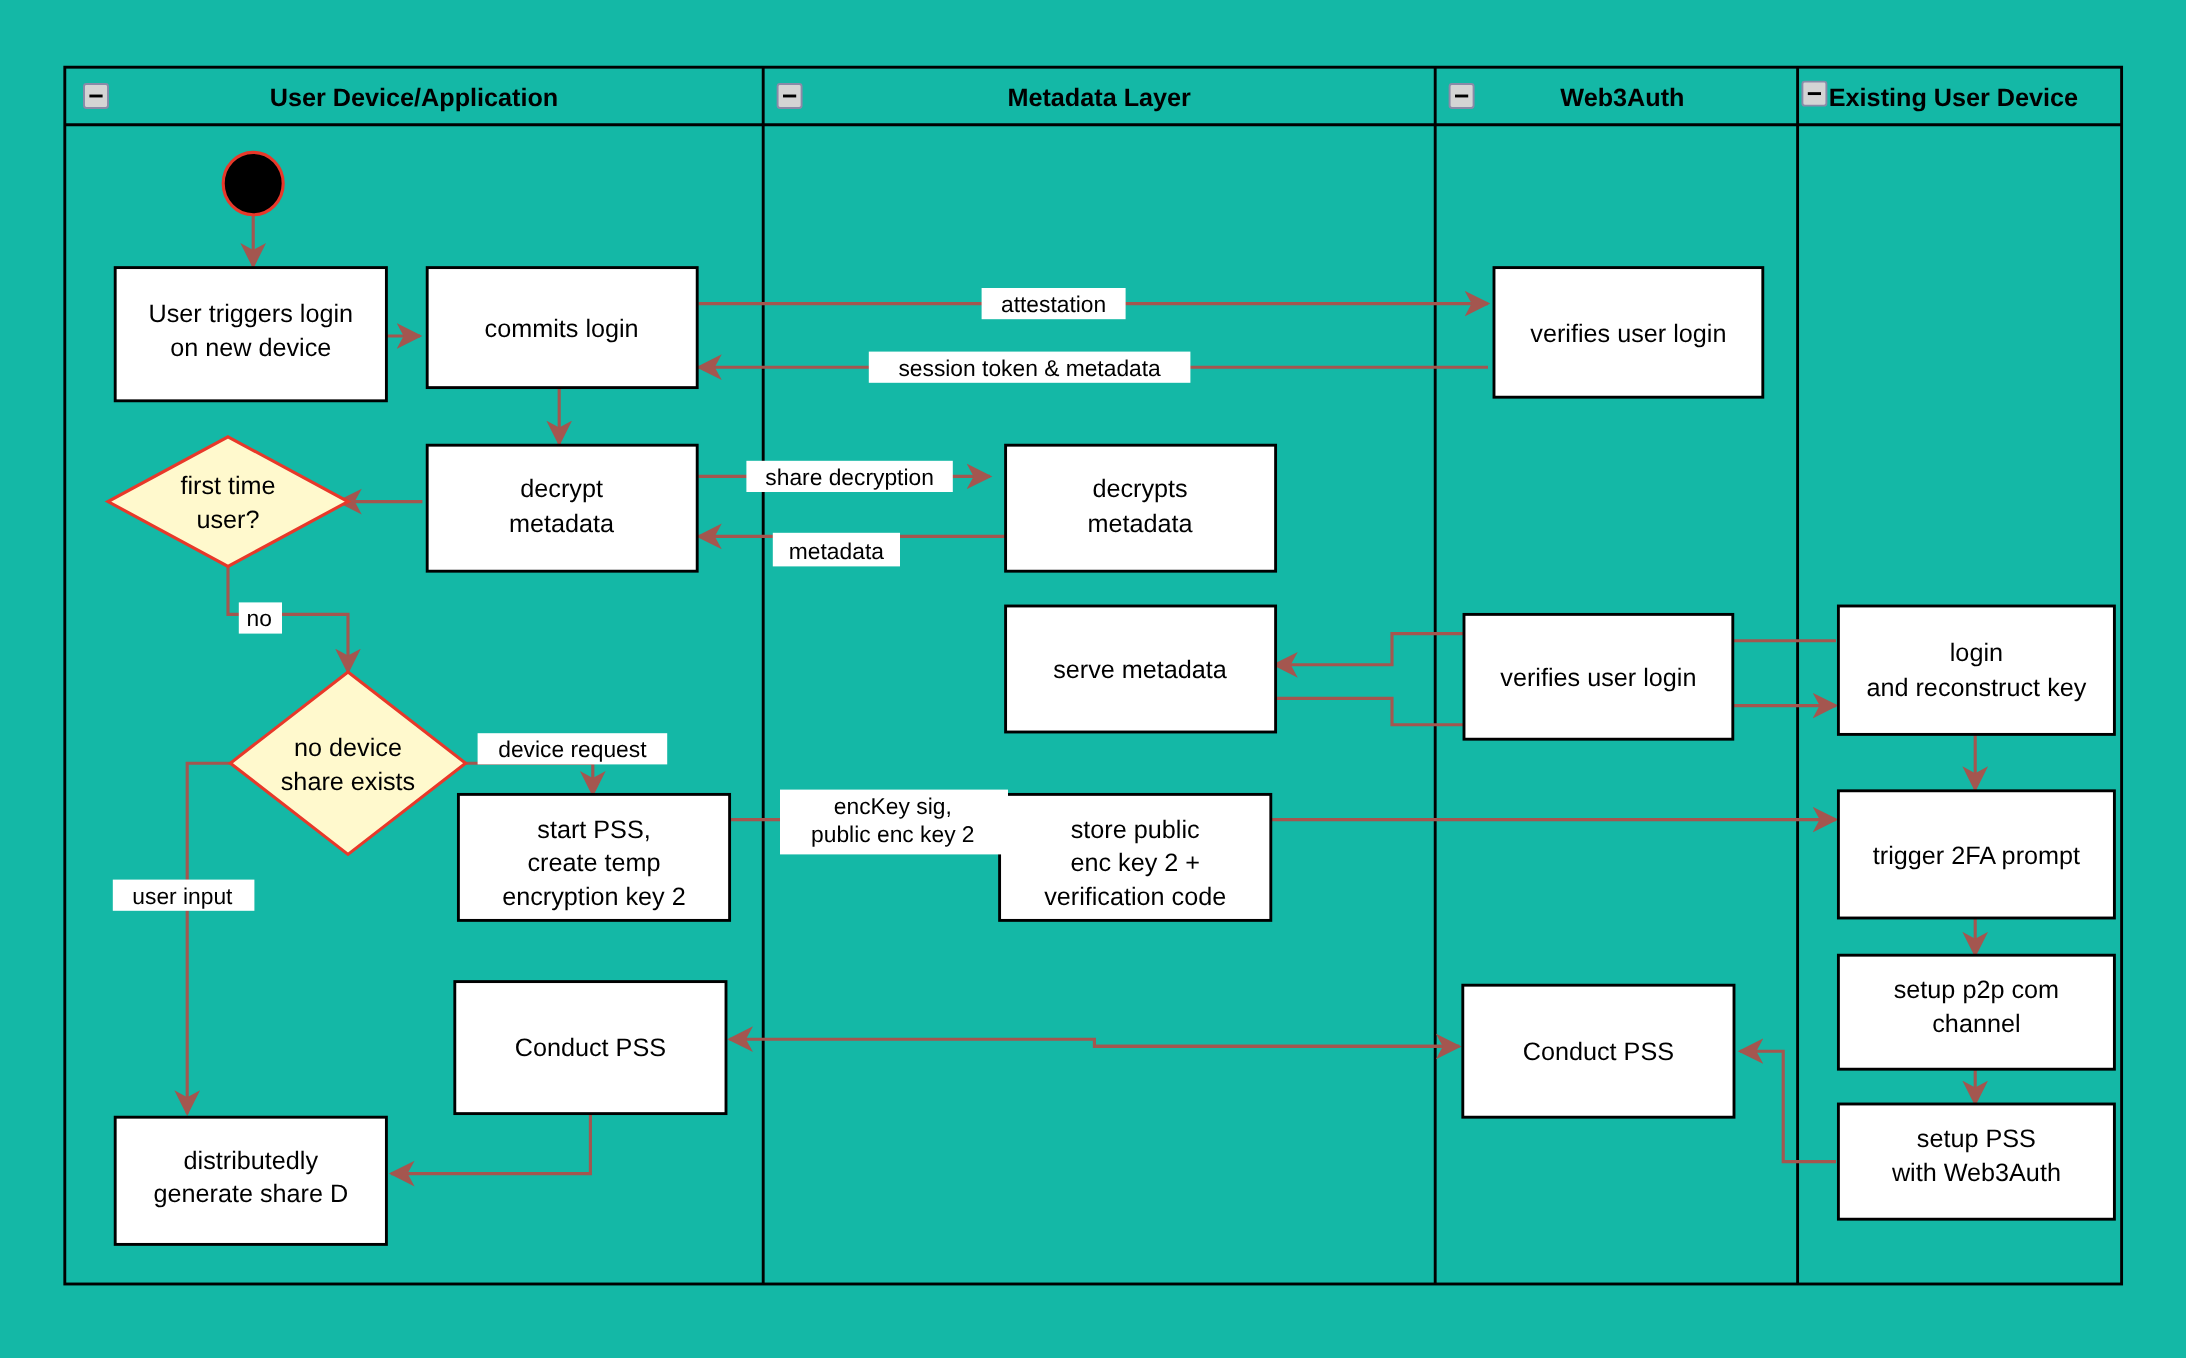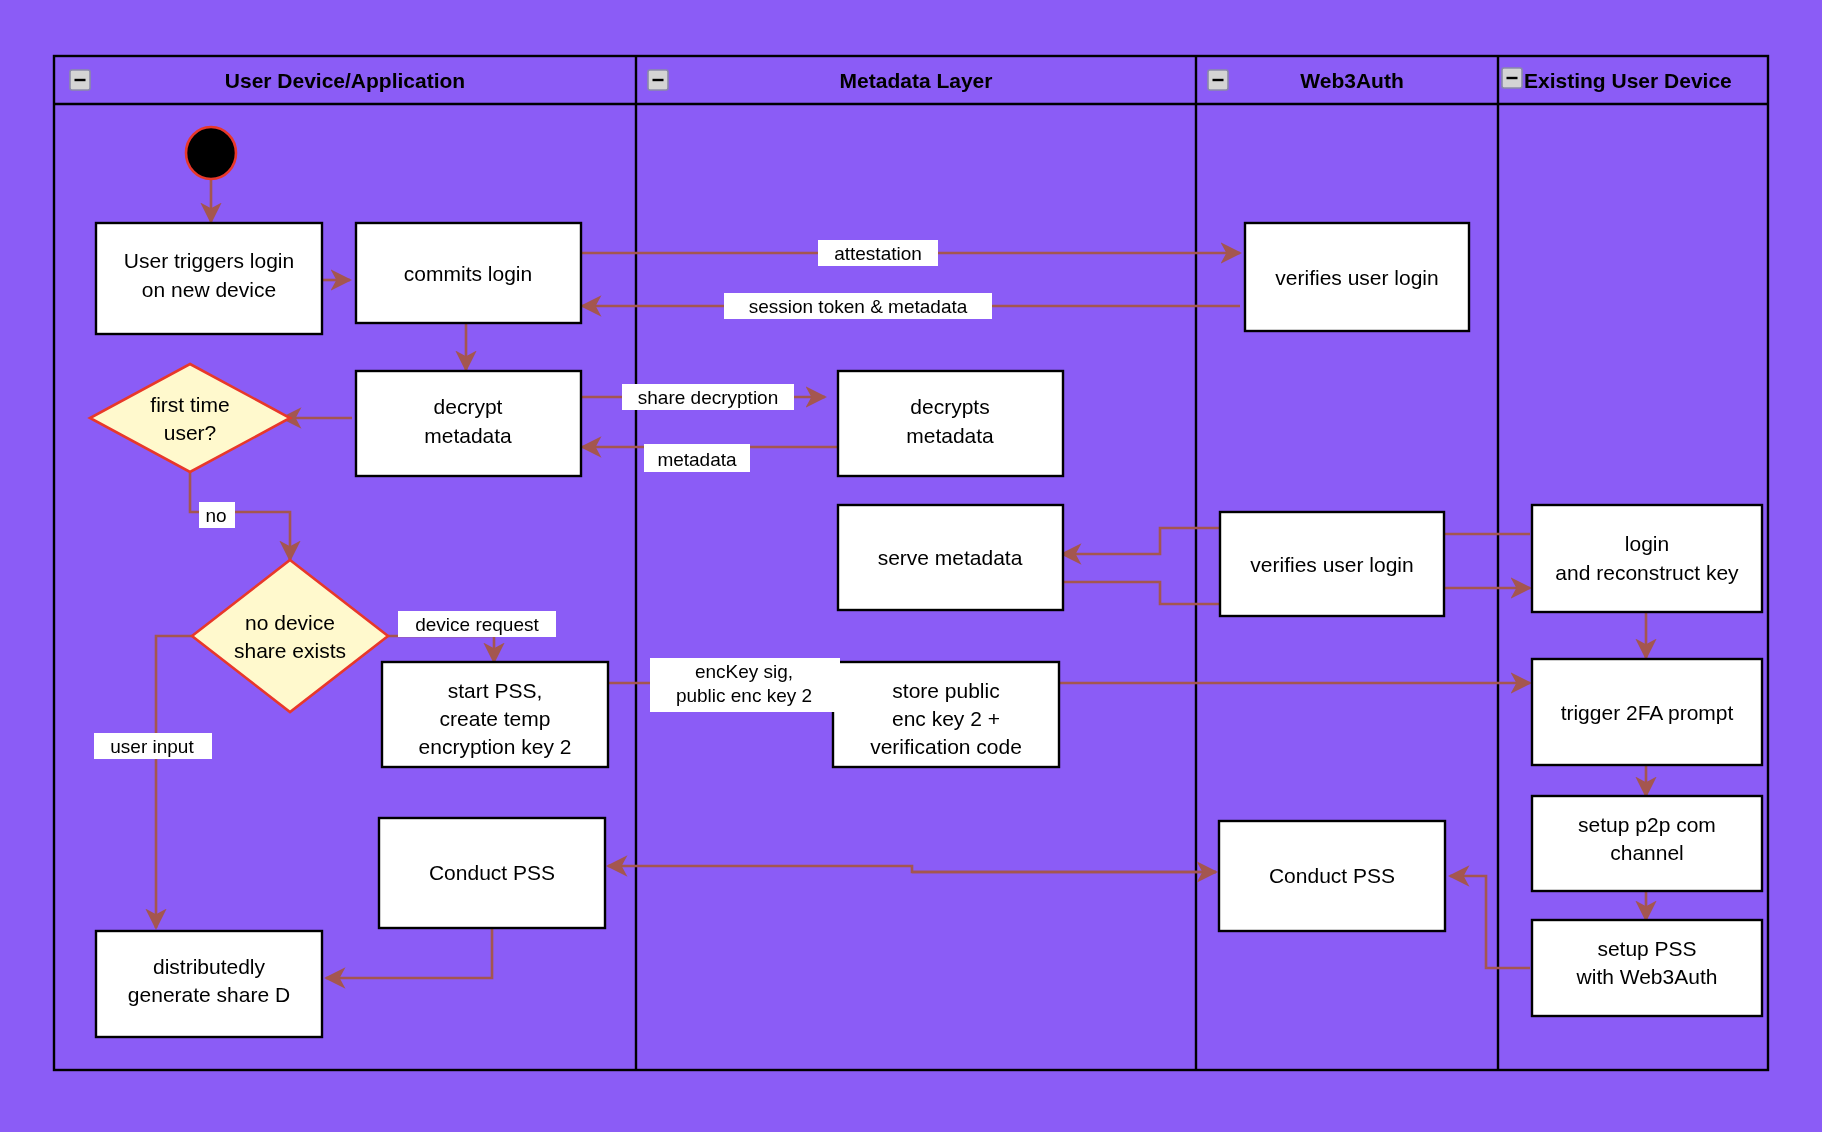--- a/index.html
+++ b/index.html
@@ -10,21 +10,21 @@
     height: 1132px;
     overflow: hidden;
   }
   body {
     font-family: "Liberation Sans", sans-serif;
   }
   #canvas {
     position: relative;
     width: 1822px;
     height: 1132px;
-    background: #8b5cf6;
+    background: #14b8a6;
   }
   svg#diagram {
     position: absolute;
     top: 0;
     left: 0;
     width: 1822px;
     height: 1132px;
   }
   .lane-title {
     font-family: "Liberation Sans", sans-serif;

